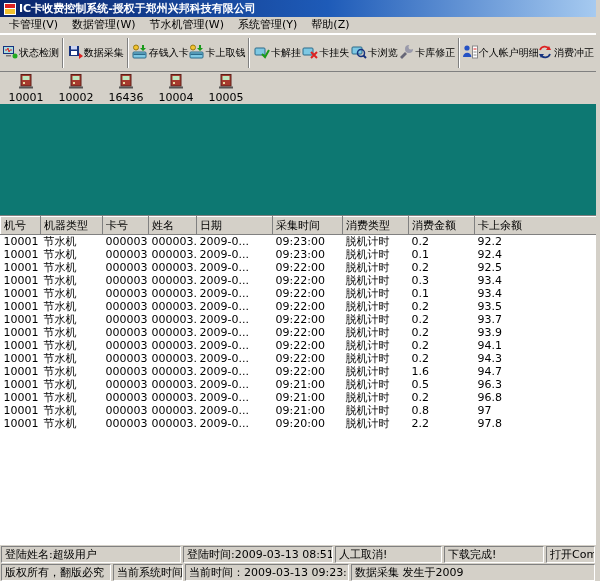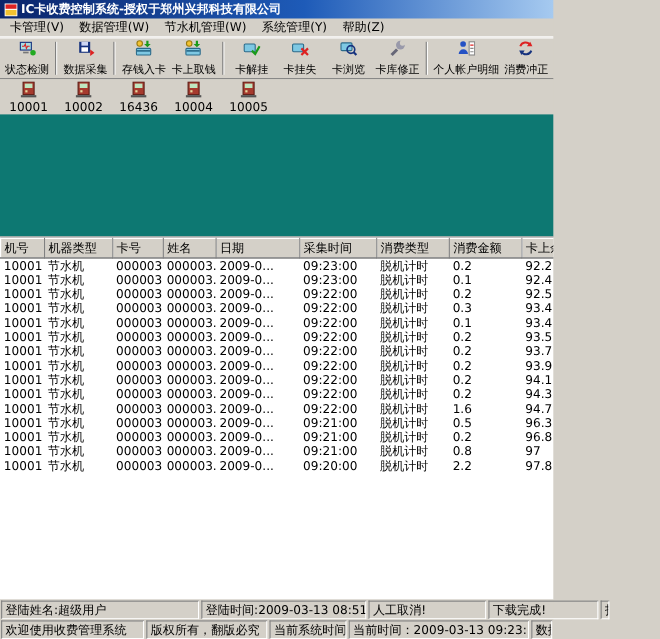--- a/index.html
+++ b/index.html
@@ -7,35 +7,35 @@
     --titlebar-start:#0a246a;
     --titlebar-end:#a6caf0;
     --teal-panel:#0d7872;
     --table-bg:#ffffff;
     --border-dark:#808080;
     --border-light:#ffffff;
   }
   *{box-sizing:border-box;}
   html,body{margin:0;padding:0;width:600px;height:581px;overflow:hidden;}
   body{font-family:"DejaVu Sans","Liberation Sans",sans-serif;font-size:11px;color:#000;background:var(--chrome);}
-  .window{width:503px;height:581px;display:flex;flex-direction:column;}
+  .window{width:596px;height:581px;display:flex;flex-direction:column;}
 
   
   .titlebar{height:17px;flex:0 0 17px;background:linear-gradient(90deg,var(--titlebar-start) 0%,#1e5bb8 55%,var(--titlebar-end) 100%);
     color:#fff;display:flex;align-items:center;gap:3px;padding:0 4px;font-weight:bold;font-size:11px;white-space:nowrap;}
   .titlebar svg{flex:0 0 auto;}
 
   
   .menubar{height:17px;flex:0 0 17px;background:var(--chrome);display:flex;align-items:flex-end;padding:0 2px;border-bottom:1px solid var(--border-light);}
   .menu-item{padding:1px 7px;white-space:nowrap;cursor:default;}
 
   
   .toolbar{height:38px;flex:0 0 38px;background:var(--chrome);display:flex;align-items:center;padding:1px 2px;
     border-top:1px solid var(--border-light);border-bottom:1px solid var(--border-dark);}
-  .tb-btn{height:35px;min-width:44px;padding:1px 3px;display:flex;flex-direction:column;align-items:center;justify-content:center;gap:1px;
+  .tb-btn{height:35px;min-width:44px;padding:1px 3px;display:flex;flex-direction:row;align-items:center;justify-content:center;gap:1px;
     font-size:10px;white-space:nowrap;border:1px solid transparent;cursor:default;}
   .tb-sep{width:2px;height:30px;border-left:1px solid var(--border-dark);border-right:1px solid var(--border-light);margin:0 3px;flex:0 0 2px;}
 
   
   .machines{height:32px;flex:0 0 32px;background:var(--chrome);display:flex;align-items:flex-start;padding:2px 0 0 8px;gap:14px;}
   .machine{width:36px;display:flex;flex-direction:column;align-items:center;gap:0;cursor:default;}
   .machine-id{font-size:11px;line-height:12px;}
 
   
   .teal-panel{flex:1 1 auto;background:var(--teal-panel);}
@@ -422,20 +422,19 @@
 
   <div class="statusbar">
     <div class="sb-panel w180">登陆姓名:超级用户</div>
     <div class="sb-panel w150">登陆时间:2009-03-13 08:51:56</div>
     <div class="sb-panel w107">人工取消!</div>
     <div class="sb-panel w100">下载完成!</div>
     <div class="sb-panel fill">打开Com3失</div>
   </div>
 
   <div class="statusbar">
-    <div class="sb-panel w130">欢迎使用收费管理系统</div>
     <div class="sb-panel w110">版权所有，翻版必究</div>
     <div class="sb-panel w70">当前系统时间</div>
     <div class="sb-panel w164">当前时间：2009-03-13 09:23:12</div>
     <div class="sb-panel fill">数据采集 发生于2009</div>
   </div>
 
 </div>
 
 </body></html>

